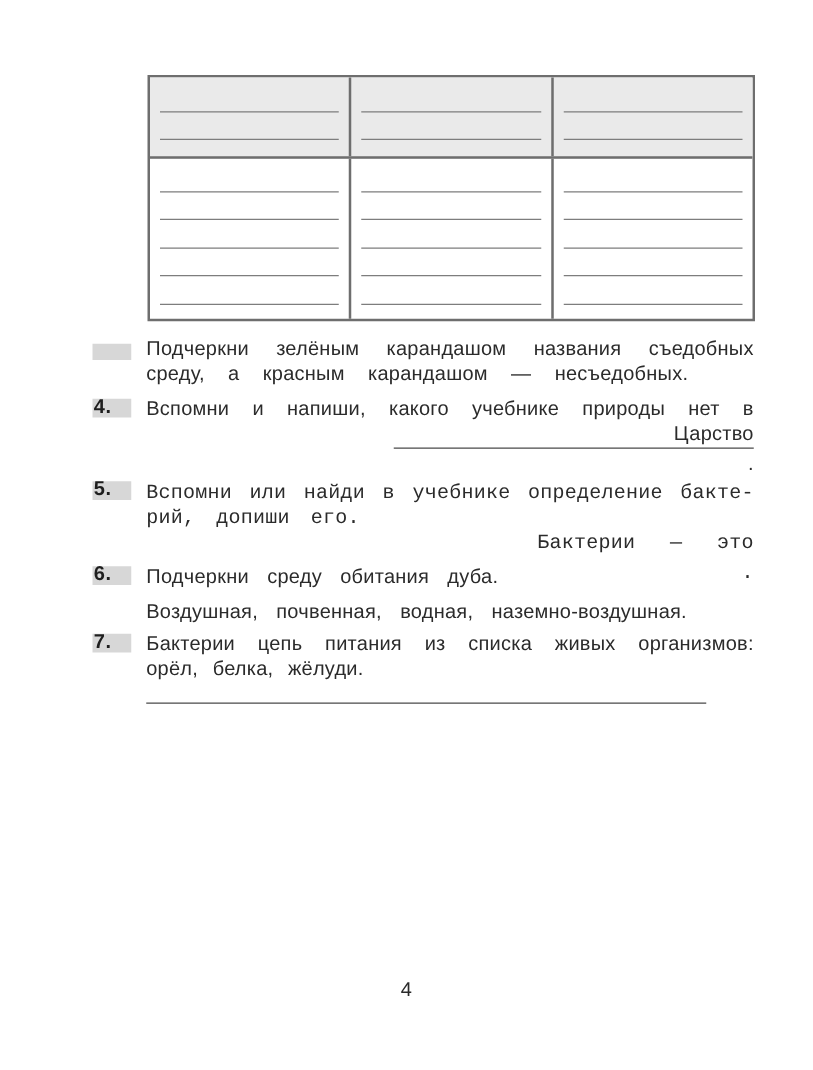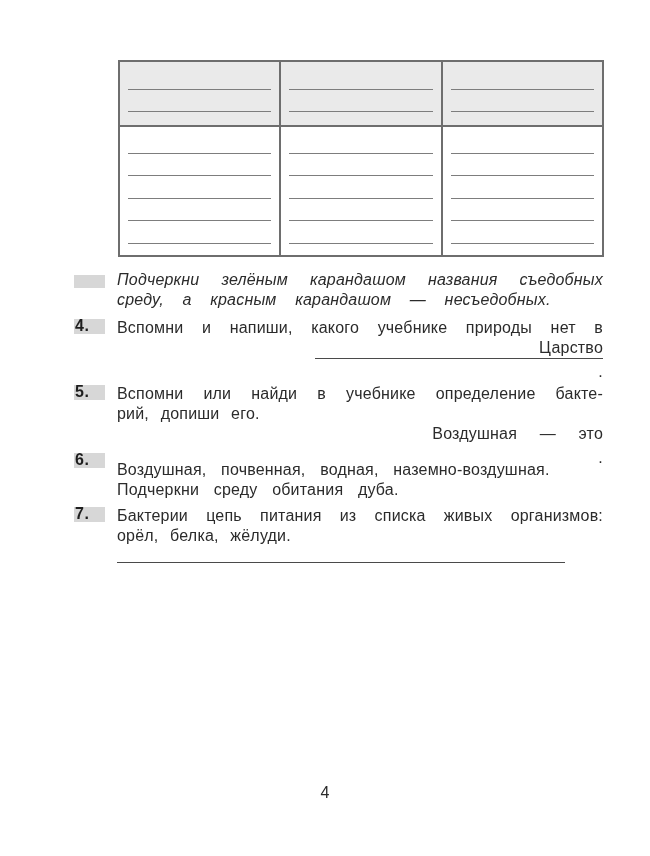--- a/index.html
+++ b/index.html
@@ -25,21 +25,21 @@
   .thead .wline:first-child { margin-top:27px; }
   .thead .wline + .wline { margin-top:21.4px; }
   .tbodyr .wline:first-child { margin-top:26px; }
   .tbodyr .wline + .wline { margin-top:21.4px; }
 
   
   .ex {
     position:absolute; left:117px; width:486px;
     font-size:16px; line-height:20px; letter-spacing:0.2px;
   }
-  .e3 { top:270px;font-style:italic; } .e4 { top:318px; } .e5 { top:384px; }
+  .e3 { top:270px; } .e4 { top:318px; } .e5 { top:384px;font-family:Liberation Mono, monospace; }
   .e6 { top:452px; } .e7 { top:506px; }
   .just { text-align:justify; text-align-last:justify; }
   .ws7  { word-spacing:7px; }
   .ws10 { word-spacing:10px; }
   .ws14 { word-spacing:14px; }
   .ws18 { word-spacing:18px; }
   .gap8 { margin-top:8px; }
 
   
   .marker {
@@ -145,29 +145,29 @@
       <span>Царство</span>
       <span class="blank blank-fixed"></span>
       <span>.</span>
     </div>
   </div>
 
   <div class="ex e5">
     <div class="just">Вспомни или найди в учебнике определение бакте-</div>
     <div class="ws7">рий, допиши его.</div>
     <div class="fillrow">
-      <span class="ws18">Воздушная — это</span>
+      <span class="ws18">Бактерии — это</span>
       <span class="blank blank-flex"></span>
       <span>.</span>
     </div>
   </div>
 
   <div class="ex e6">
+    <div class="ws10">Подчеркни среду обитания дуба.</div>
     <div class="ws10 gap8">Воздушная, почвенная, водная, наземно-воздушная.</div>
-    <div class="ws10">Подчеркни среду обитания дуба.</div>
   </div>
 
   <div class="ex e7">
     <div class="just">Бактерии цепь питания из списка живых организмов:</div>
     <div class="ws7">орёл, белка, жёлуди.</div>
   </div>
 
   <div class="answer-line"></div>
 
   <div class="pagenum">4</div>

